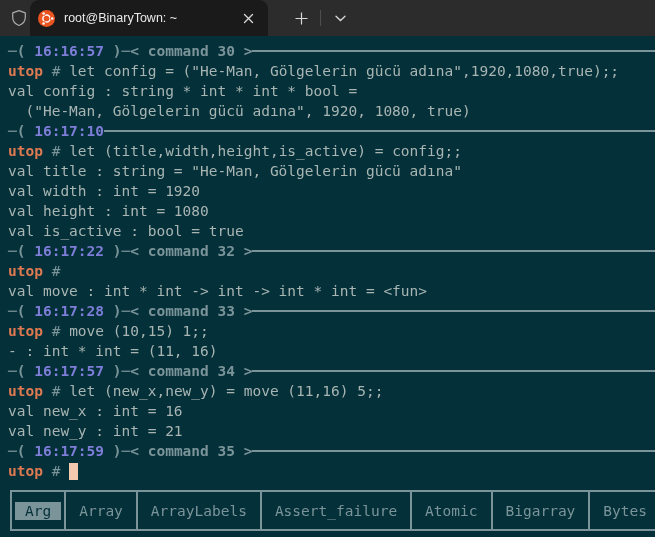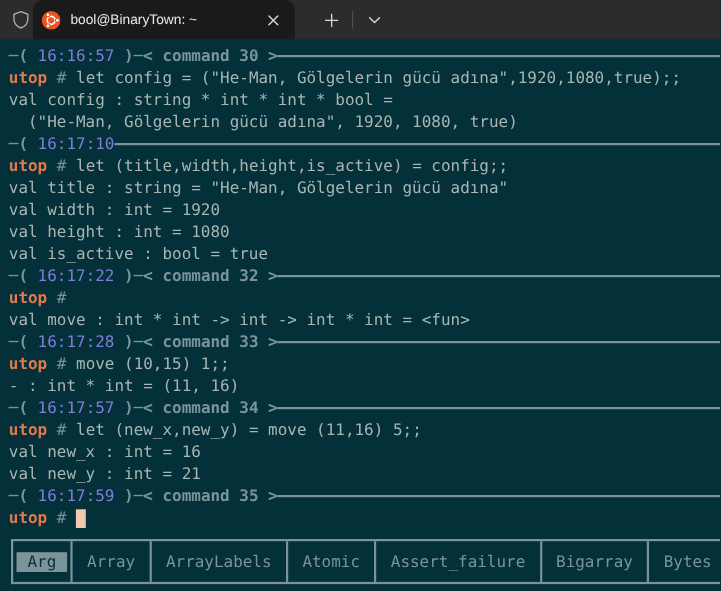--- a/index.html
+++ b/index.html
@@ -31,21 +31,21 @@
   .dropdown{position:absolute;left:326px;top:4px;width:28px;height:28px;border-radius:4px;display:flex;align-items:center;justify-content:center}
   
   .terminal{
     position:absolute;top:36px;left:0;width:655px;height:501px;
     background:var(--bg);padding:5px 0 0 8px;overflow:hidden;
   }
   .tline{display:flex;height:20px;line-height:20px;font-size:14.5px;white-space:pre}
   .tline.hdr{font-weight:bold}
   .g{color:var(--gray)}
   .fg{color:var(--fg)}
-  .time{color:var(--violet);font-weight:normal}
+  .time{color:var(--violet);font-weight:bold}
   .utop{color:var(--orange);font-weight:bold}
   .fill{flex:1;align-self:center;height:2px;background:var(--gray)}
   .cursor{display:inline-block;width:9px;height:17px;background:var(--cursor);align-self:center}
   
   .cbar{
     margin-top:9px;margin-left:2px;height:41px;
     border:2px solid var(--gray);border-right:none;
     display:flex;align-items:stretch;
   }
   .cbar-cell{
@@ -73,21 +73,21 @@
         <circle cx="8.5" cy="8.5" r="8.5" fill="#e95420"></circle>
         <circle cx="8.5" cy="8.5" r="3.6" fill="none" stroke="#ffffff" stroke-width="1.5"></circle>
         <circle cx="13.2" cy="8.5" r="1.4" fill="#e95420"></circle>
         <circle cx="6.1" cy="12.6" r="1.4" fill="#e95420"></circle>
         <circle cx="6.1" cy="4.4" r="1.4" fill="#e95420"></circle>
         <circle cx="14.2" cy="8.5" r="1.25" fill="#ffffff"></circle>
         <circle cx="5.6" cy="13.5" r="1.25" fill="#ffffff"></circle>
         <circle cx="5.6" cy="3.5" r="1.25" fill="#ffffff"></circle>
       </svg>
     </span>
-    <span class="tab-title">bool@BinaryTown: ~</span>
+    <span class="tab-title">root@BinaryTown: ~</span>
     <span class="tab-close">
       <svg width="11" height="11" viewBox="0 0 11 11">
         <path d="M1.5 1.5 L9.5 9.5 M9.5 1.5 L1.5 9.5" stroke="#d8d8d8" stroke-width="1.3" stroke-linecap="round"></path>
       </svg>
     </span>
   </div>
 
   <div class="newtab">
     <svg width="13" height="13" viewBox="0 0 13 13">
       <path d="M6.5 0.5 V12.5 M0.5 6.5 H12.5" stroke="#d8d8d8" stroke-width="1.2"></path>
@@ -123,21 +123,21 @@
       <div class="tline"><span class="utop">utop</span><span class="g"> # </span><span class="fg">let (new_x,new_y) = move (11,16) 5;;</span></div>
       <div class="tline"><span class="fg">val new_x : int = 16</span></div>
       <div class="tline"><span class="fg">val new_y : int = 21</span></div>
       <div class="tline hdr"><span class="g">─( </span><span class="time">16:17:59</span><span class="g"> )─&lt; command 35 &gt;</span><div class="fill"></div></div>
       <div class="tline"><span class="utop">utop</span><span class="g"> # </span><span class="cursor"></span></div>
     </div>
   <div class="cbar">
       <div class="cbar-cell"><span class="word sel">Arg</span></div>
       <div class="cbar-cell"><span class="word">Array</span></div>
       <div class="cbar-cell"><span class="word">ArrayLabels</span></div>
+      <div class="cbar-cell"><span class="word">Assert_failure</span></div>
       <div class="cbar-cell"><span class="word">Atomic</span></div>
-      <div class="cbar-cell"><span class="word">Assert_failure</span></div>
       <div class="cbar-cell"><span class="word">Bigarray</span></div>
       <div class="cbar-cell"><span class="word">Bytes</span></div>
       <div class="cbar-cell"><span class="word">Buffer</span></div>
       <div class="cbar-cell"><span class="word">Bytes</span></div>
       <div class="cbar-cell cbar-fill"></div>
     </div>
 </div>
 
 </body></html>

